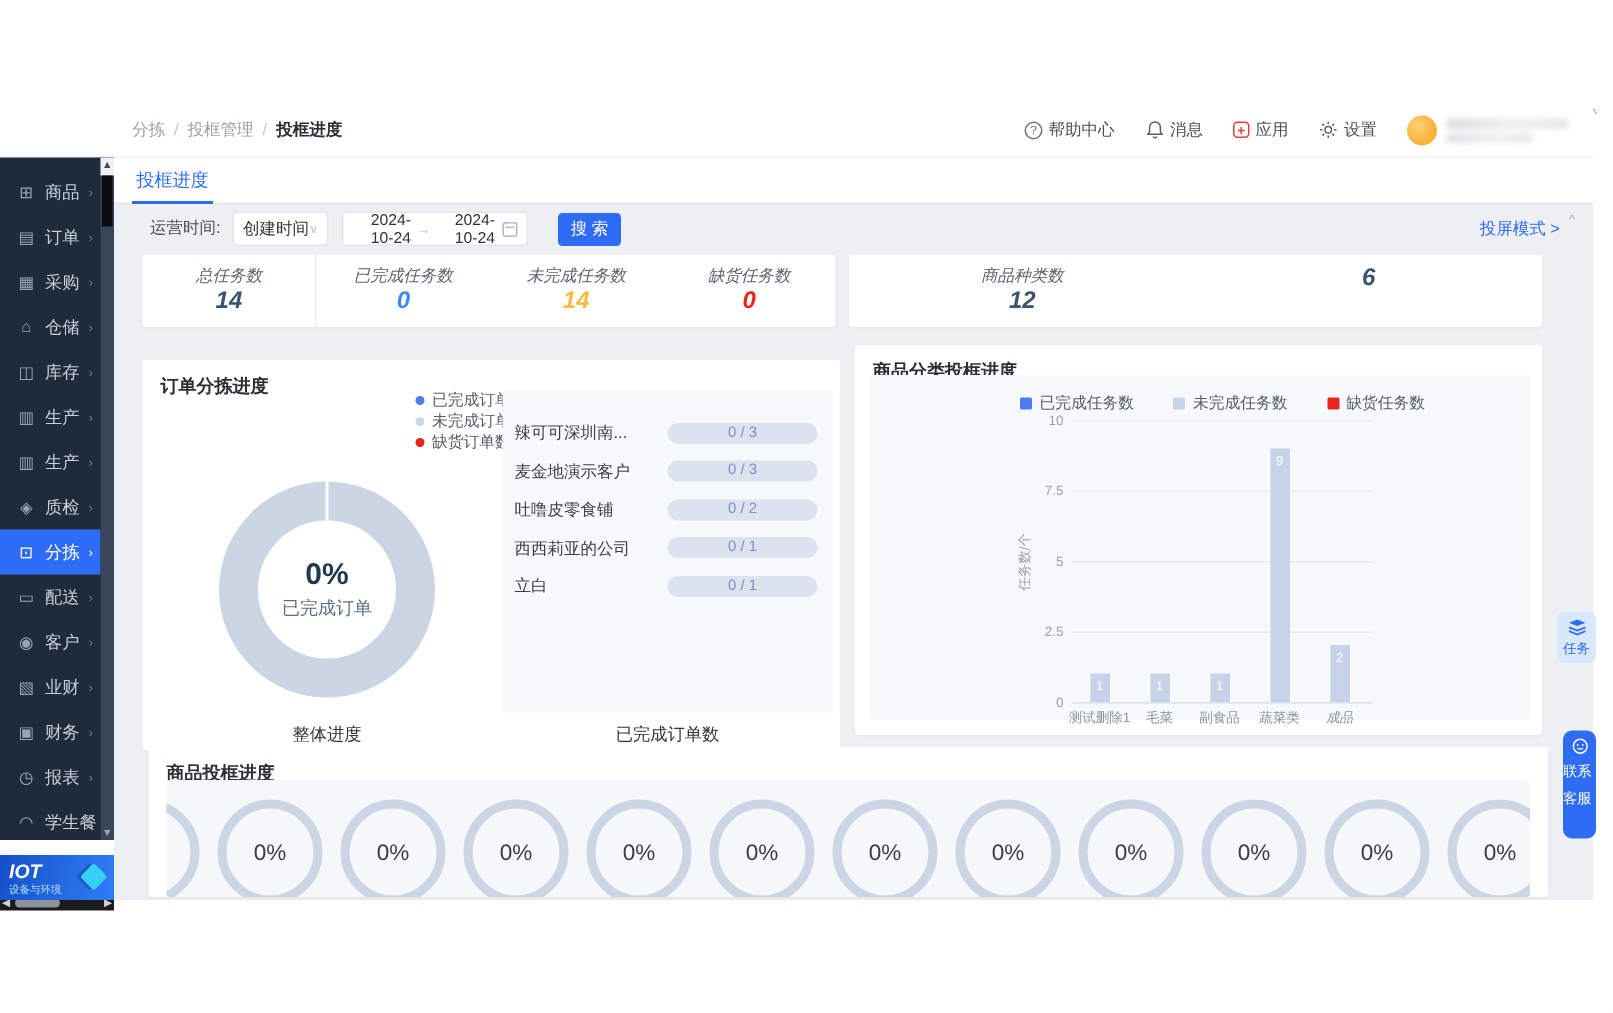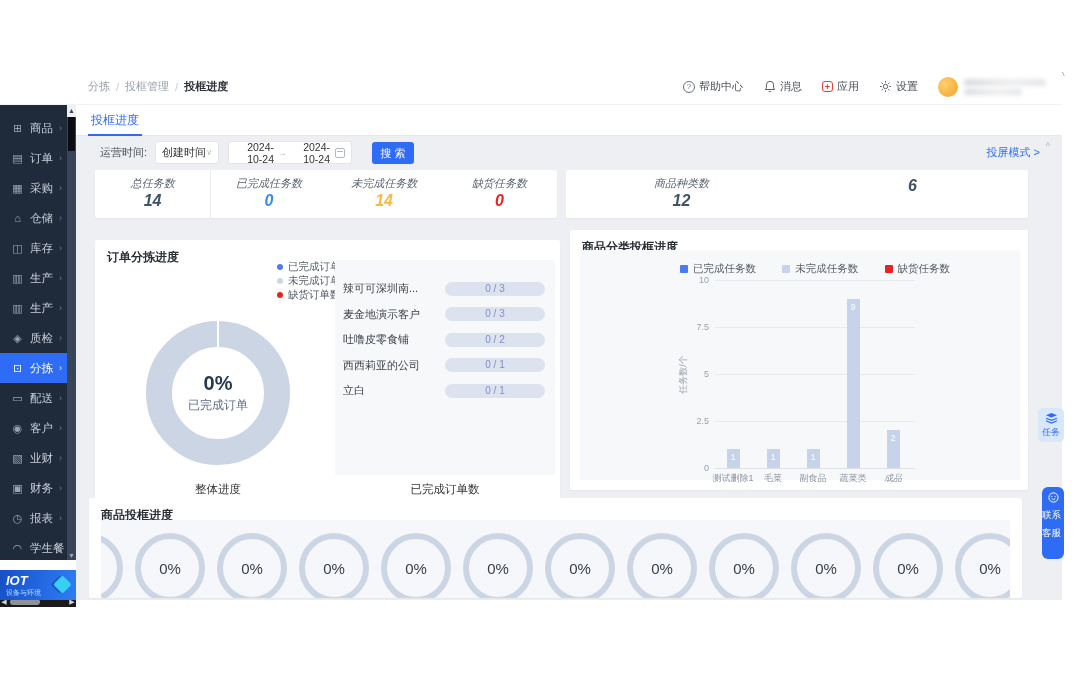--- a/index.html
+++ b/index.html
@@ -135,21 +135,21 @@
   .gridline { position:absolute; left:135px; width:200px; height:1px; background:#e8eaee; }
   .gridline.zero { background:#dcdfe5; }
   .tick-lbl { position:absolute; left:95px; width:34px; text-align:right; font-size:9px; color:#9aa1ab; }
   .ylab { position:absolute; left:84px; top:118px; font-size:9px; color:#9aa1ab;
     transform:rotate(-90deg); transform-origin:center; white-space:nowrap; }
   .bar { position:absolute; width:13px; background:#c7d3e8; }
   .bar span { position:absolute; top:3px; left:0; width:100%; text-align:center; font-size:8.5px; color:#fff; }
   .cat-lbl { position:absolute; top:222px; width:60px; text-align:center; font-size:9px; color:#8a93a0; }
 
   
-  #prod-card { left:13px; top:393px; width:933px; height:100px; }
+  #prod-card { left:23px; top:393px; width:933px; height:100px; }
   .prod-panel { position:absolute; left:12px; top:22px; width:909px; height:78px; background:#f5f7fa;
     border-radius:2px; overflow:hidden; }
   .prod-row { display:flex; gap:12px; margin-left:-48px; margin-top:13px; }
   .prod-circle { width:70px; height:70px; border:6px solid #ccd5e3; border-radius:50%; flex:none;
     display:flex; align-items:center; justify-content:center; font-size:15px; color:#3a3f46; }
 
   
   #task-chip { position:absolute; left:1038px; top:408px; width:26px; height:34px; background:#d9e7fb;
     border-radius:5px; display:flex; flex-direction:column; align-items:center; justify-content:center;
     gap:2px; cursor:pointer; }

